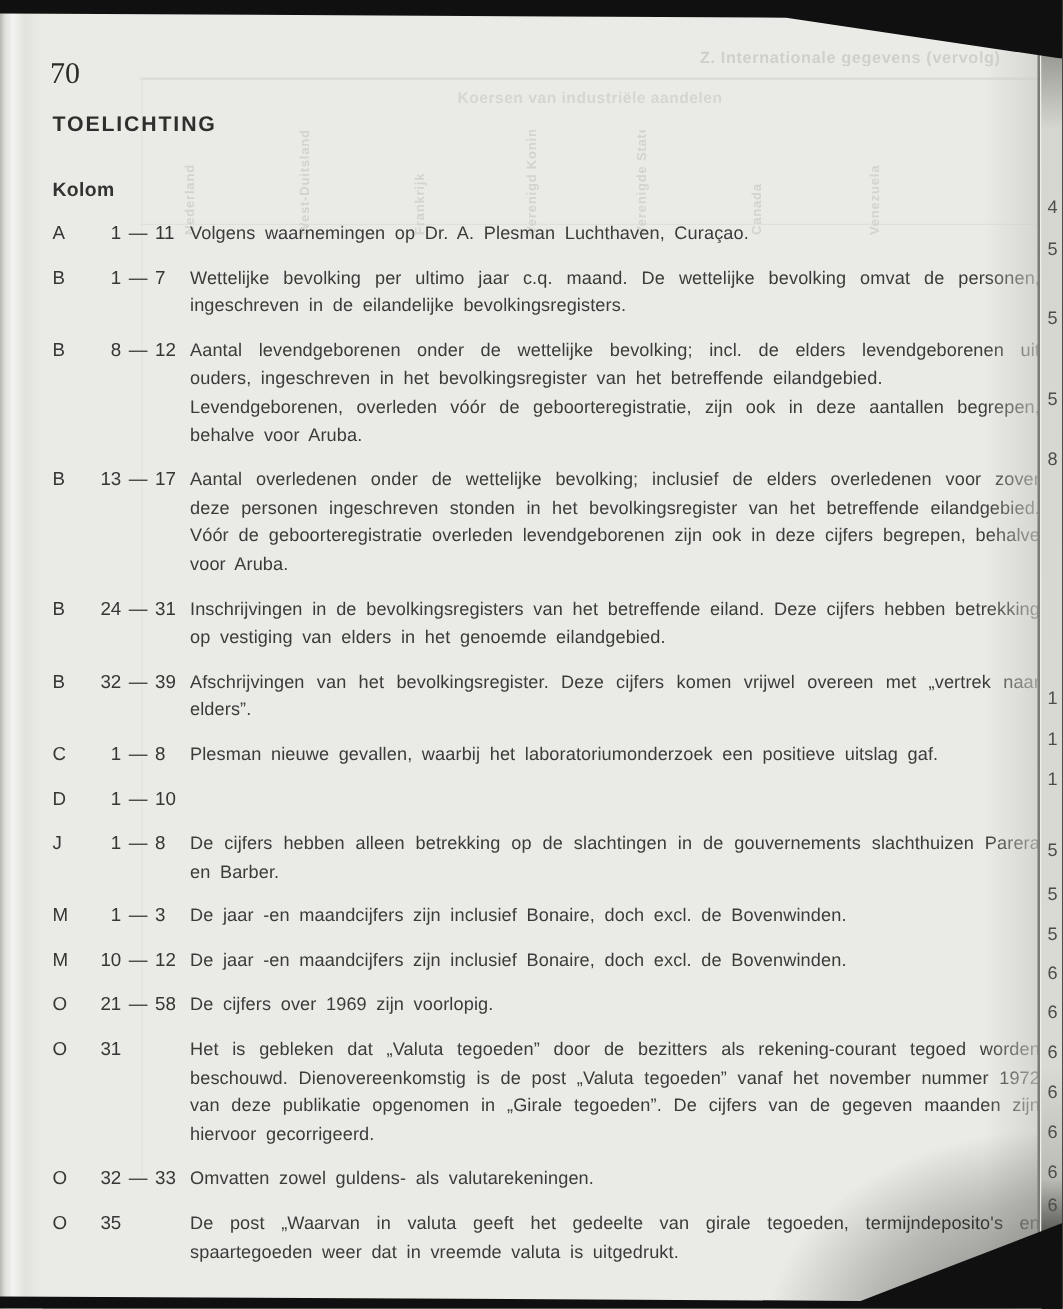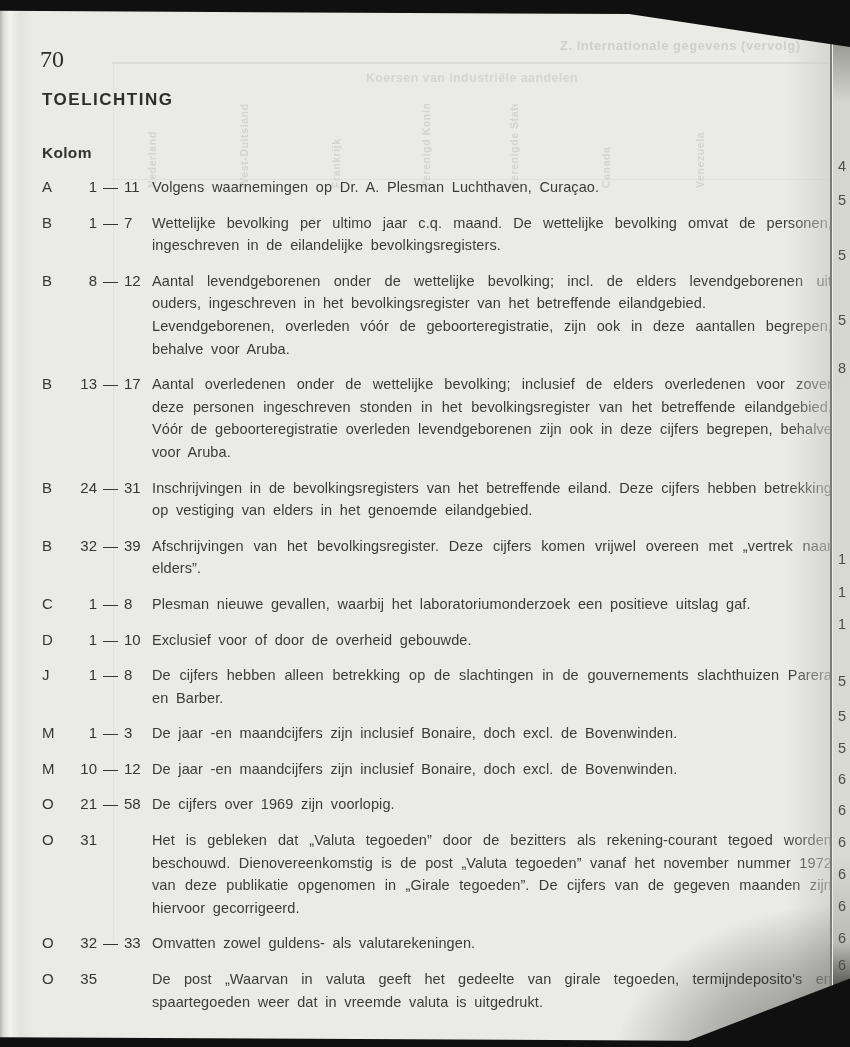--- a/index.html
+++ b/index.html
@@ -204,23 +204,20 @@
           </div>
   </div>
 
   <div class="entry">
     <div class="code">
       <span class="letter">D</span>
       <span class="n1">1</span>
       <span class="dash">—</span>
       <span class="n2">10</span>
     </div>
-    <div class="text">
-            <p>Exclusief voor of door de overheid gebouwde.</p>
-          </div>
   </div>
 
   <div class="entry">
     <div class="code">
       <span class="letter">J</span>
       <span class="n1">1</span>
       <span class="dash">—</span>
       <span class="n2">8</span>
     </div>
     <div class="text">

